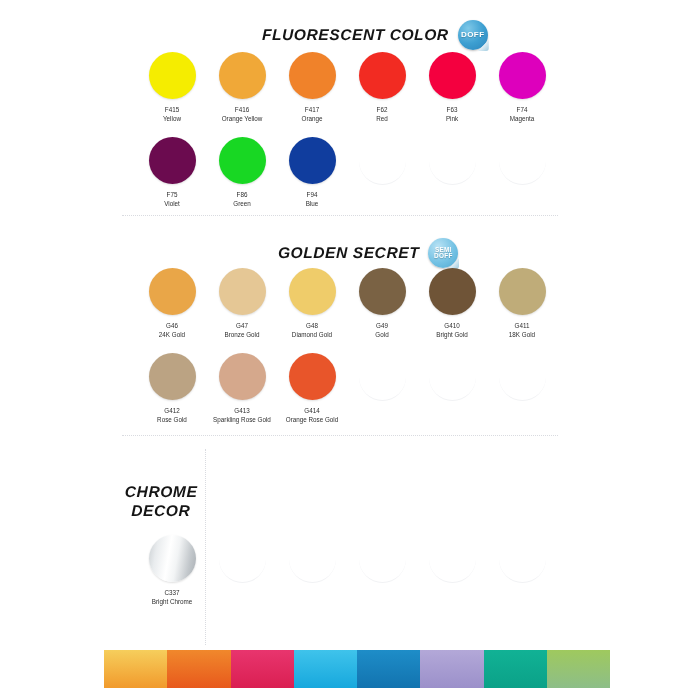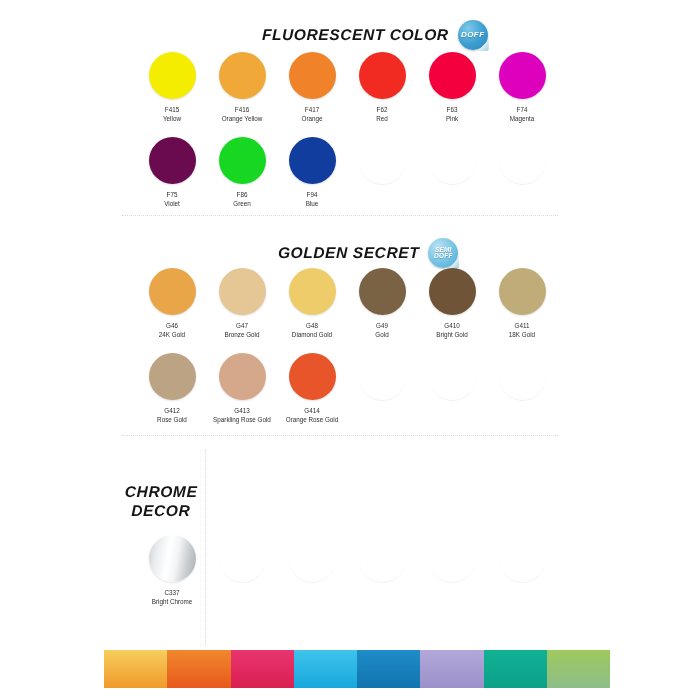--- a/index.html
+++ b/index.html
@@ -31,21 +31,21 @@
     flex-direction:column;line-height:1;
     box-shadow:0 1px 2px rgba(0,0,0,.25);
   }
   .badge.doff{
     background:radial-gradient(circle at 34% 28%,#7ec8e8 0%,#3d9fd1 52%,#2a83bb 100%);
   }
   .badge.semi{
     background:radial-gradient(circle at 34% 28%,#b8e2f4 0%,#74c2e4 55%,#4ea8d2 100%);
   }
   .badge-txt{
-    color:#ffffff;font-style:italic;font-weight:bold;
+    color:#ffffff;font-weight:bold;
     text-shadow:0 1px 1px rgba(0,0,0,.22);
     text-align:right;
   }
   .badge.doff .badge-txt{font-size:8px;letter-spacing:.4px;}
   .badge.semi .badge-txt{font-size:6.4px;letter-spacing:.3px;}
   .badge .peel{
     position:absolute;right:-1px;bottom:-1px;width:11px;height:11px;
     background:linear-gradient(135deg,#ffffff 0%,#e6f2f8 45%,#9cc9de 100%);
     border-bottom-right-radius:3px;
     clip-path:polygon(100% 0,100% 100%,0 100%);

